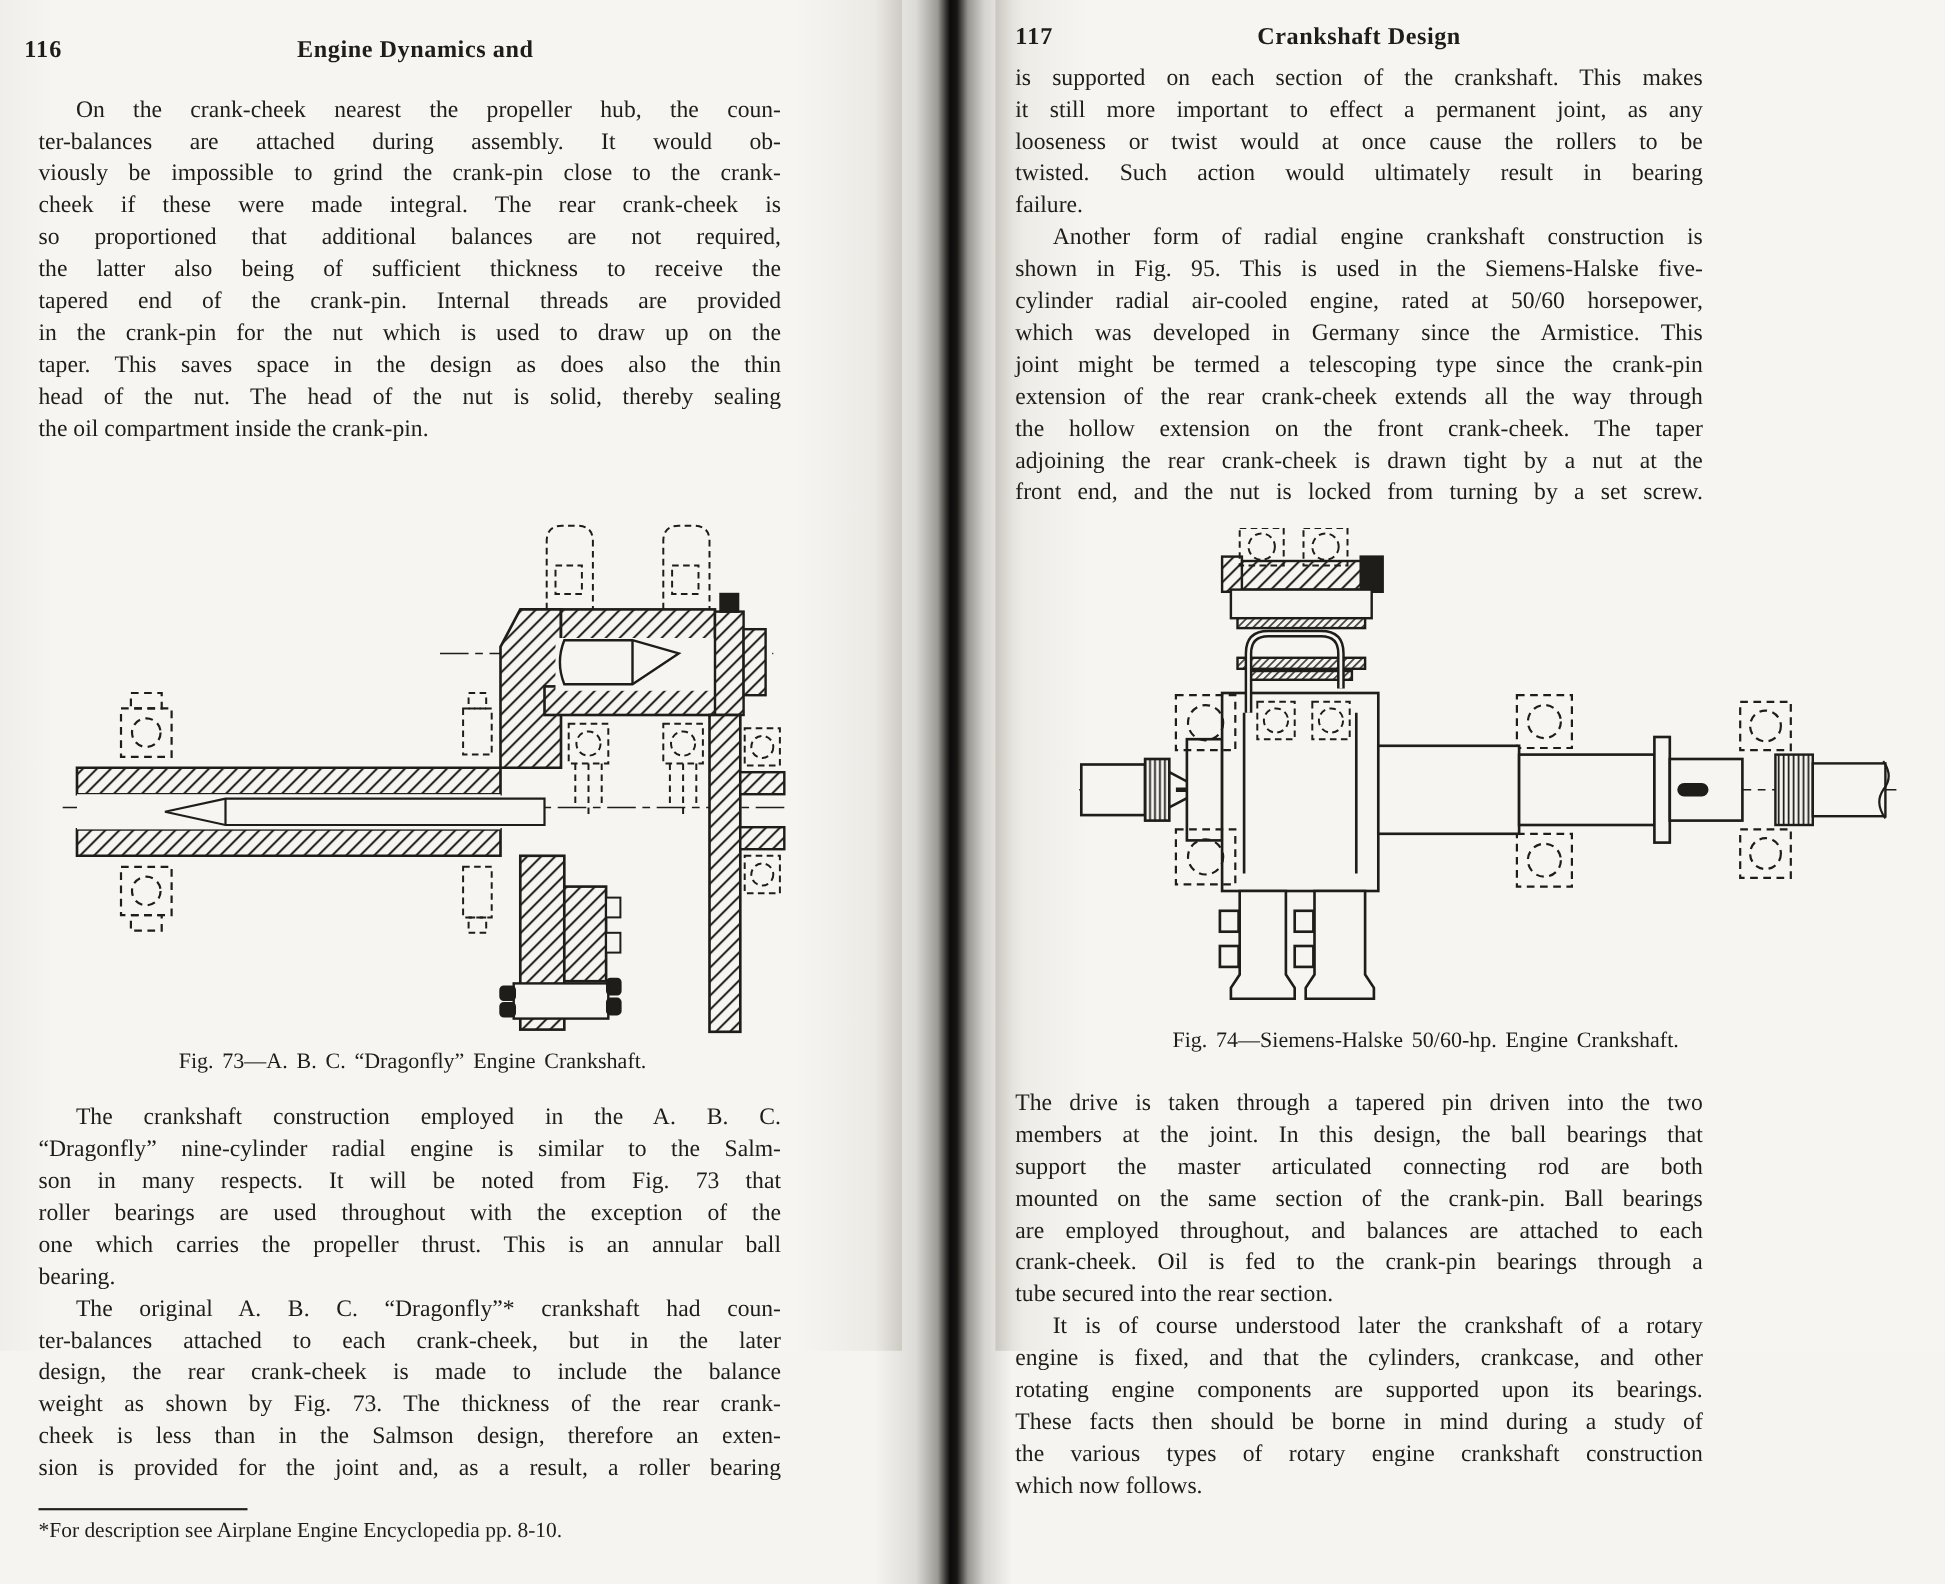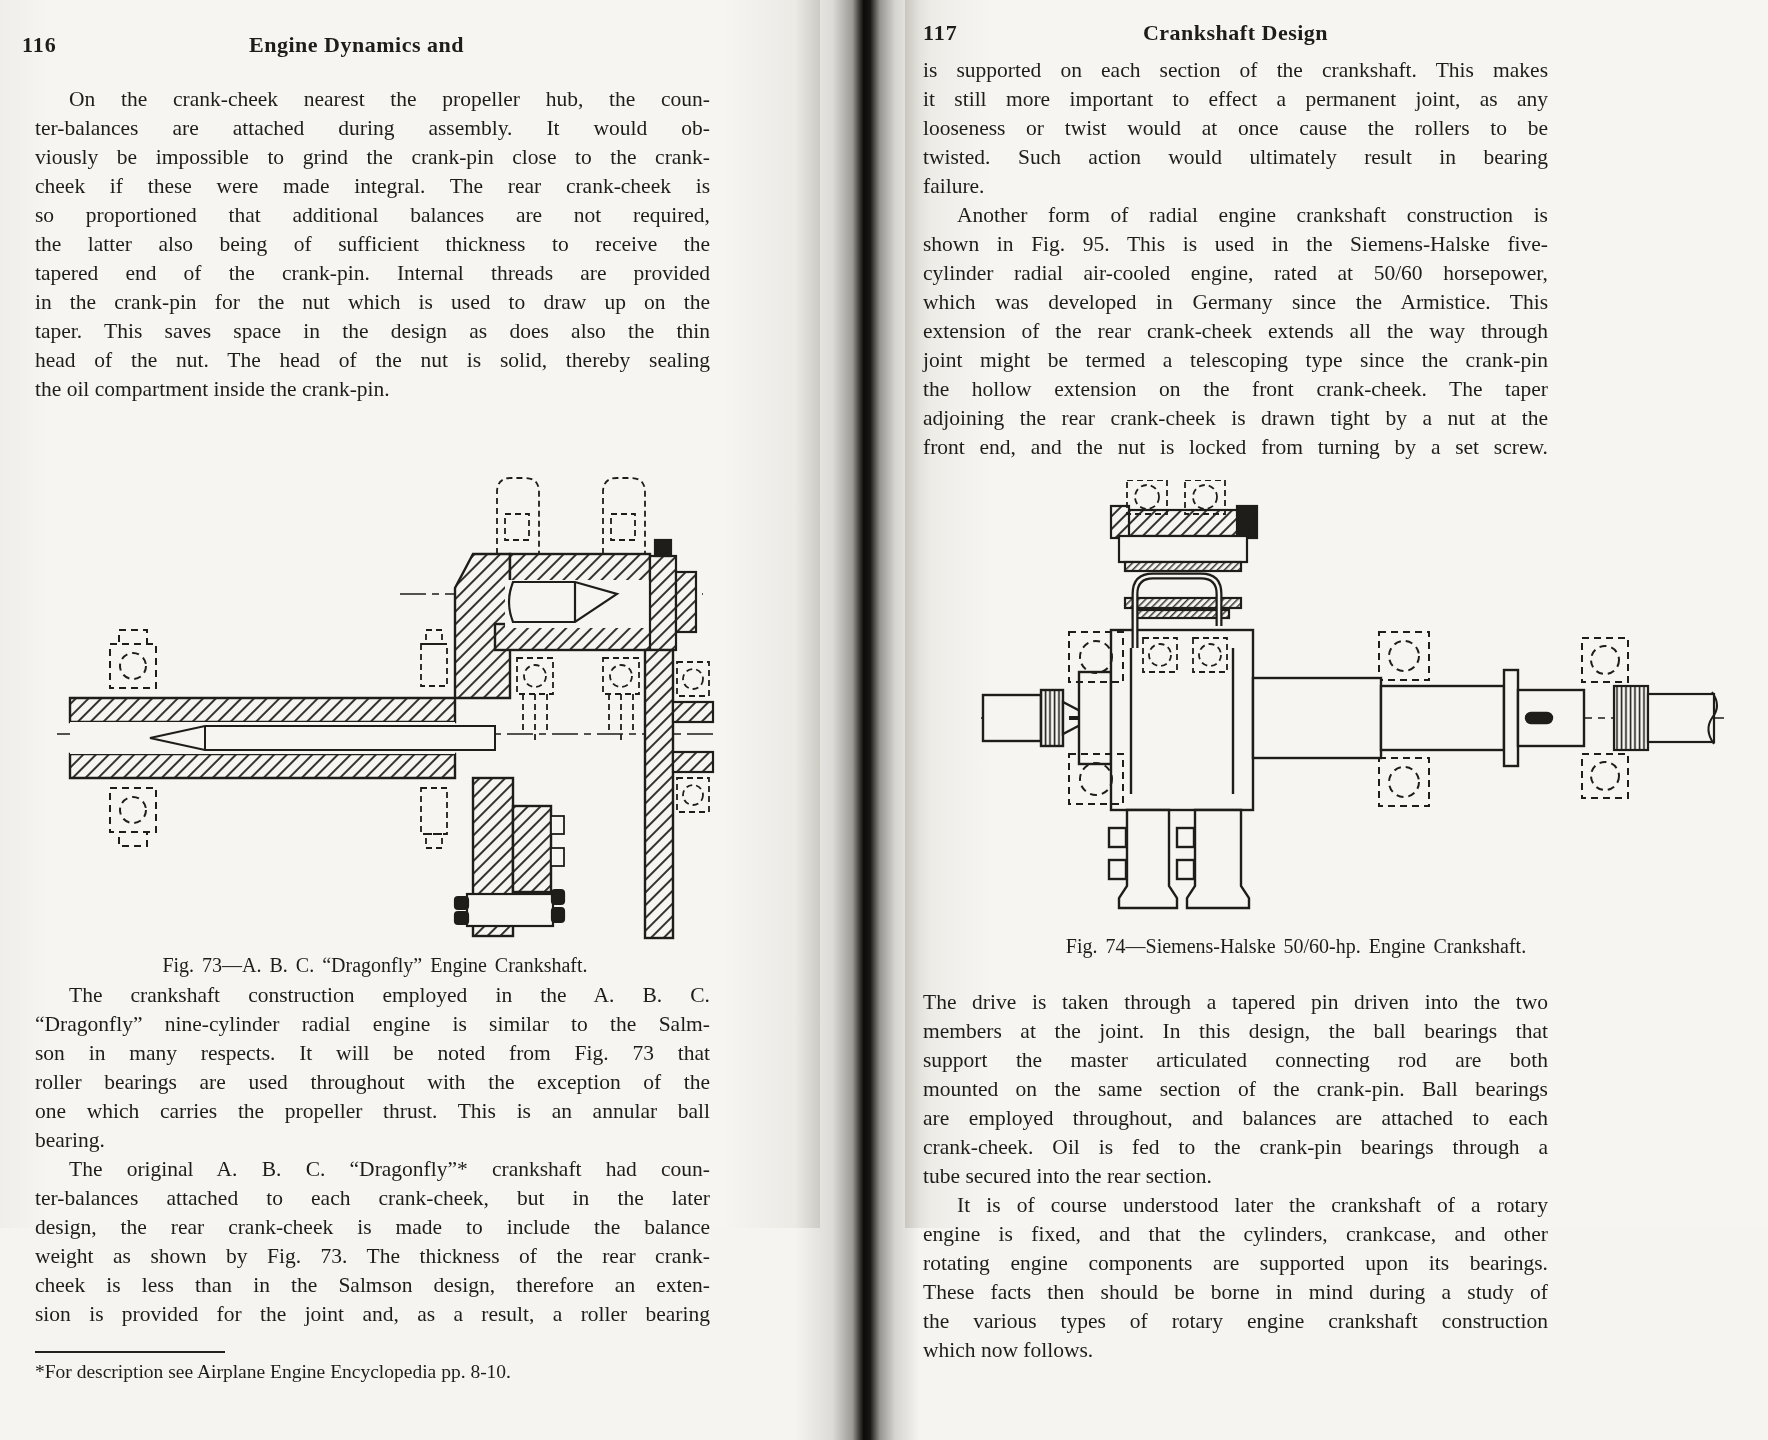--- a/index.html
+++ b/index.html
@@ -33,40 +33,40 @@
       rgba(90,85,78,0) 100%);
   }
   .smudge{
     position:absolute;left:5px;top:3px;width:22px;height:16px;border-radius:50%;
     background:radial-gradient(ellipse at center,rgba(40,38,34,0.8) 0%,rgba(40,38,34,0) 70%);
   }
   .page-header{position:absolute;top:0;left:0;right:0;height:70px;}
   .pagenum{position:absolute;font-size:22px;font-weight:bold;letter-spacing:1px;}
   .running-head{position:absolute;font-size:22px;font-weight:bold;text-align:center;letter-spacing:0.5px;}
   .page-left .pagenum{left:22px;top:32px;}
-  .page-left .running-head{left:19px;width:675px;top:32px;}
+  .page-left .running-head{left:40px;width:675px;top:32px;}
   .page-right .pagenum{left:18px;width:625px;top:20px;}
   .page-right .running-head{left:18px;width:625px;top:20px;}
   .content{position:absolute;left:0;right:0;}
   .page-left .content{top:85px;padding-left:35px;width:675px;}
   .page-right .content{top:56px;padding-left:18px;width:625px;}
   .body-text{font-size:21.5px;line-height:29px;}
   .tline{text-align:justify;text-align-last:justify;white-space:nowrap;}
   .tline.endline{text-align-last:left;}
   .tline.indent{text-indent:34px;}
   figure{margin:0;padding:0;}
   .fig-block{position:relative;}
   #fig73-block{margin-top:72px;margin-left:20px;width:660px;}
   #fig74-block{margin-top:18px;margin-left:58px;width:745px;}
   figcaption{
     font-size:20px;line-height:27px;text-align:center;word-spacing:3px;
   }
   #fig73-block figcaption{margin-top:6px;width:640px;}
   #fig74-block figcaption{margin-top:8px;width:690px;margin-left:-30px;}
-  .para-sp{margin-top:2px;}
+  .para-sp{margin-top:22px;}
   .para-sp2{margin-top:28px;}
   .footnote{margin-top:22px;font-size:19.5px;line-height:26px;}
   .footnote-rule{width:190px;border-top:2px solid #23211d;margin-bottom:6px;}
   svg{display:block;}
   .cl{stroke:#1f1d1a;stroke-width:1.4;stroke-dasharray:26 6 7 6;fill:none;}
 </style>
 </head>
 <body>
 
 <div class="spread">
@@ -237,22 +237,22 @@
           <div class="tline">it still more important to effect a permanent joint, as any</div>
           <div class="tline">looseness or twist would at once cause the rollers to be</div>
           <div class="tline">twisted.  Such action would ultimately result in bearing</div>
           <div class="tline endline">failure.</div>
         </div>
       <div class="body-text">
           <div class="tline indent">Another form of radial engine crankshaft construction is</div>
           <div class="tline">shown in Fig. 95.  This is used in the Siemens-Halske five-</div>
           <div class="tline">cylinder radial air-cooled engine, rated at 50/60 horsepower,</div>
           <div class="tline">which was developed in Germany since the Armistice.  This</div>
+          <div class="tline">joint might be termed a telescoping type since the crank-pin</div>
           <div class="tline">extension of the rear crank-cheek extends all the way through</div>
-          <div class="tline">joint might be termed a telescoping type since the crank-pin</div>
           <div class="tline">the hollow extension on the front crank-cheek.  The taper</div>
           <div class="tline">adjoining the rear crank-cheek is drawn tight by a nut at the</div>
           <div class="tline">front end, and the nut is locked from turning by a set screw.</div>
         </div>
 
       <figure class="fig-block" id="fig74-block">
         <svg width="745" height="445" viewBox="0 0 745 445">
           <defs>
             <pattern id="h2" width="9" height="9" patternUnits="userSpaceOnUse" patternTransform="rotate(45)">
               <rect width="9" height="9" fill="#f6f5f1"></rect>

